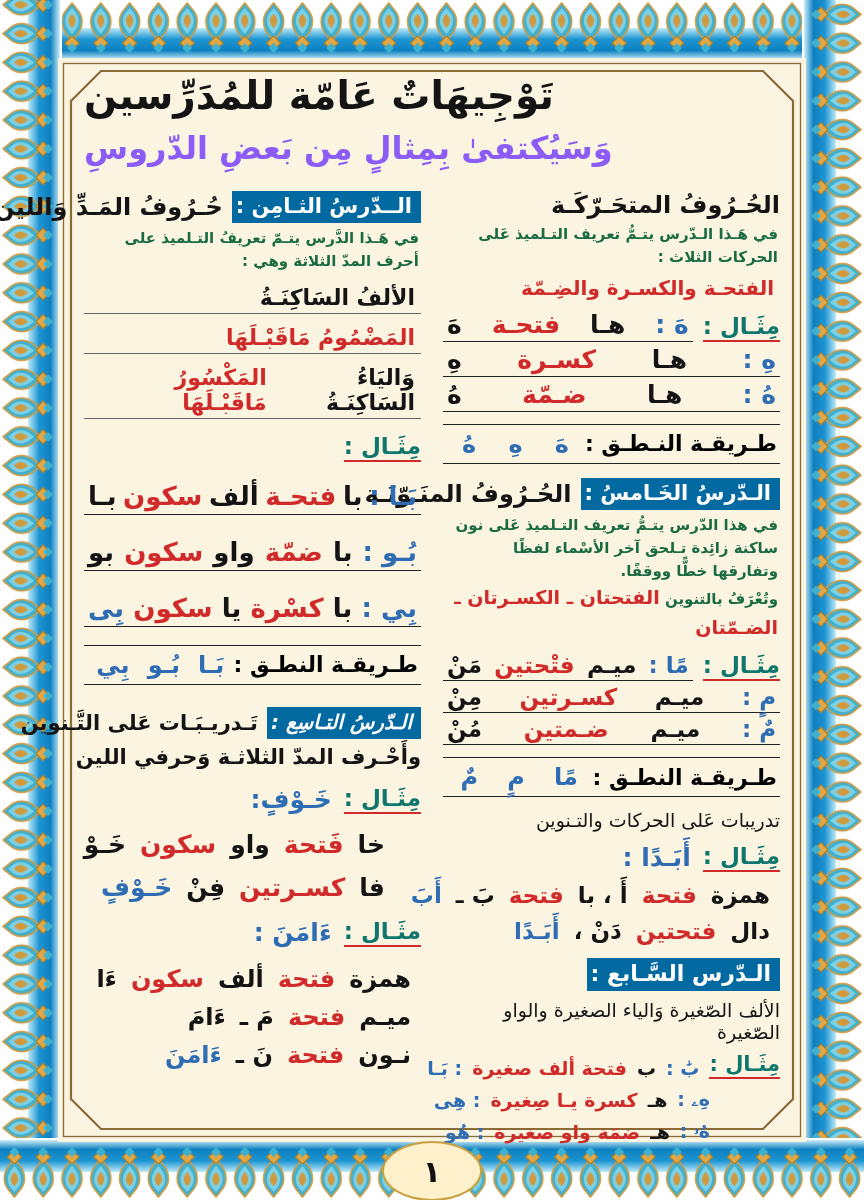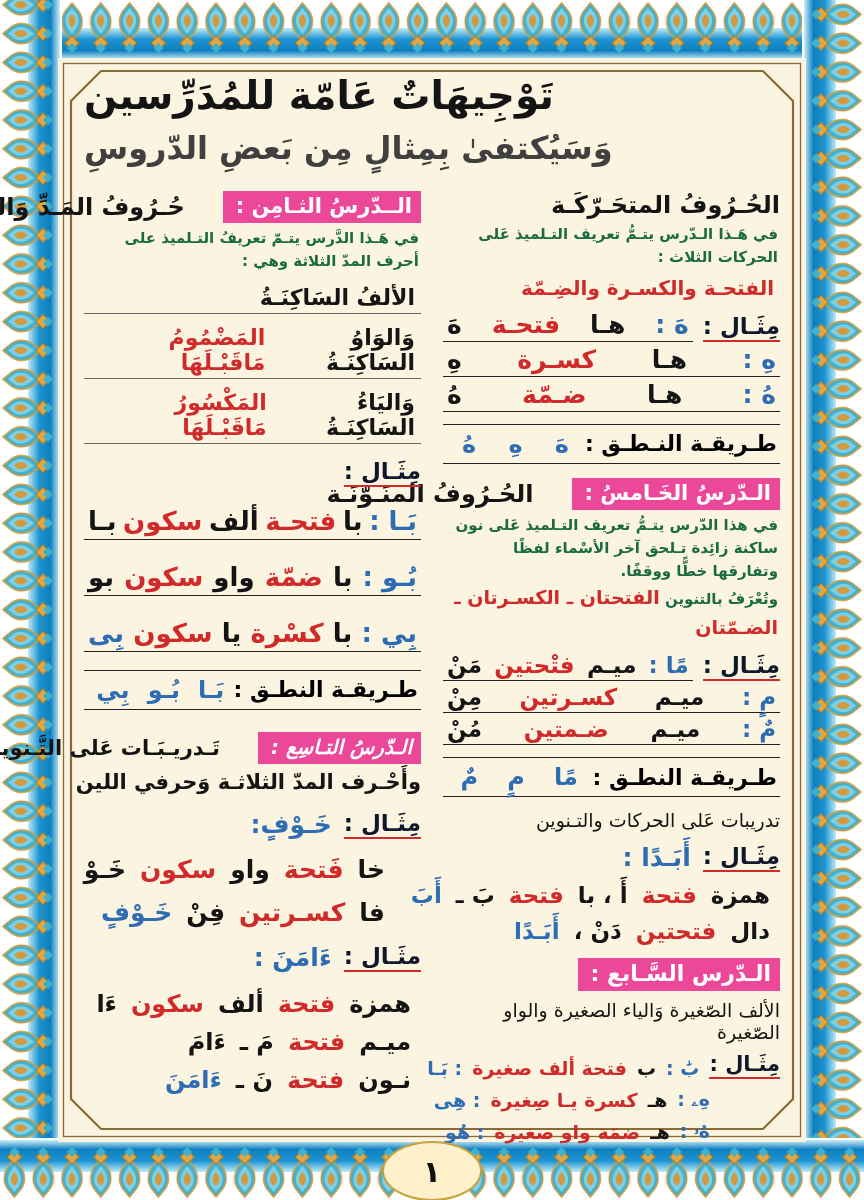--- a/index.html
+++ b/index.html
@@ -18,40 +18,40 @@
     background:#fbf4e0;
   }
   .frame-lines{position:absolute;left:0;top:0;}
   .content{
     position:absolute;left:26px;right:26px;top:14px;bottom:10px;
     direction:rtl;color:#141414;
   }
   .header{text-align:left;}
   .t1{font-size:39px;font-weight:bold;line-height:1.25;}
   .t2{font-size:37px;font-weight:bold;line-height:1.2;}
-  .t3{font-size:32px;font-weight:bold;color:#404040;margin-top:8px;line-height:1.2;}
+  .t3{font-size:32px;font-weight:bold;color:#8b5cf6;margin-top:8px;line-height:1.2;}
 
   .cols{display:grid;grid-template-columns:1fr 1fr;gap:22px;margin-top:14px;}
   .col{min-width:0;}
 
   .lesson-head{display:flex;align-items:center;gap:9px;margin-top:10px;}
   .greenbox{
-    background:#ec4899;color:#ffffff;font-weight:bold;font-size:21px;
-    padding:3px 9px 5px 13px;white-space:nowrap;margin-left:29px;
+    background:#0369a1;color:#ffffff;font-weight:bold;font-size:21px;
+    padding:3px 9px 5px 4px;white-space:nowrap;
   }
   .lt{font-weight:bold;font-size:24px;white-space:nowrap;}
   .lt-sm{font-weight:normal;font-size:19px;white-space:nowrap;}
   .intro{color:#1a6b42;font-weight:bold;font-size:15px;line-height:1.55;margin:4px 2px 0 0;}
   .rd{color:#d02a2a;}
   .bl{color:#2e6db4;}
   .bk{color:#141414;}
   .red-line{font-weight:bold;font-size:20px;margin:6px 6px 2px 0;}
 
   .exlabel{
-    color:#0f172a;font-weight:bold;font-size:23px;
+    color:#0f766e;font-weight:bold;font-size:23px;
     border-bottom:2px solid #d02a2a;padding-bottom:1px;white-space:nowrap;
   }
   .xrow{
     display:flex;justify-content:space-between;align-items:flex-end;
     border-bottom:1.6px solid #222;padding:3px 4px 2px 4px;
     font-weight:bold;font-size:25px;
   }
   .xrow .lead{white-space:nowrap;}
   .mrow{display:flex;align-items:flex-end;gap:10px;margin-top:10px;}
   .mrow .rest{flex:1;display:flex;justify-content:space-between;align-items:flex-end;
@@ -286,21 +286,20 @@
           <div class="lesson-head">
             <span class="greenbox">الــدّرسُ الثـامِن :</span>
             <span class="lt">حُـرُوفُ المَـدِّ وَاللين</span>
           </div>
           <div class="intro">في هَـذا الدَّرس يتـمّ تعريفُ التـلميذ على أحرف المدّ الثلاثة وهي :</div>
 
           <div class="l8def">
             <span class="bk">الألفُ السَاكِنَـةُ</span>
           </div>
           <div class="l8def">
-            <span class="bk">وَالوَاوُ السَاكِنَـةُ</span>
             <span class="rd">المَضْمُومُ مَاقَبْـلَهَا</span>
           </div>
           <div class="l8def">
             <span class="bk">وَاليَاءُ السَاكِنَـةُ</span>
             <span class="rd">المَكْسُورُ مَاقَبْـلَهَا</span>
           </div>
 
           <div style="margin-top:14px;">
             <span class="exlabel">مِثَـال :</span>
           </div>

